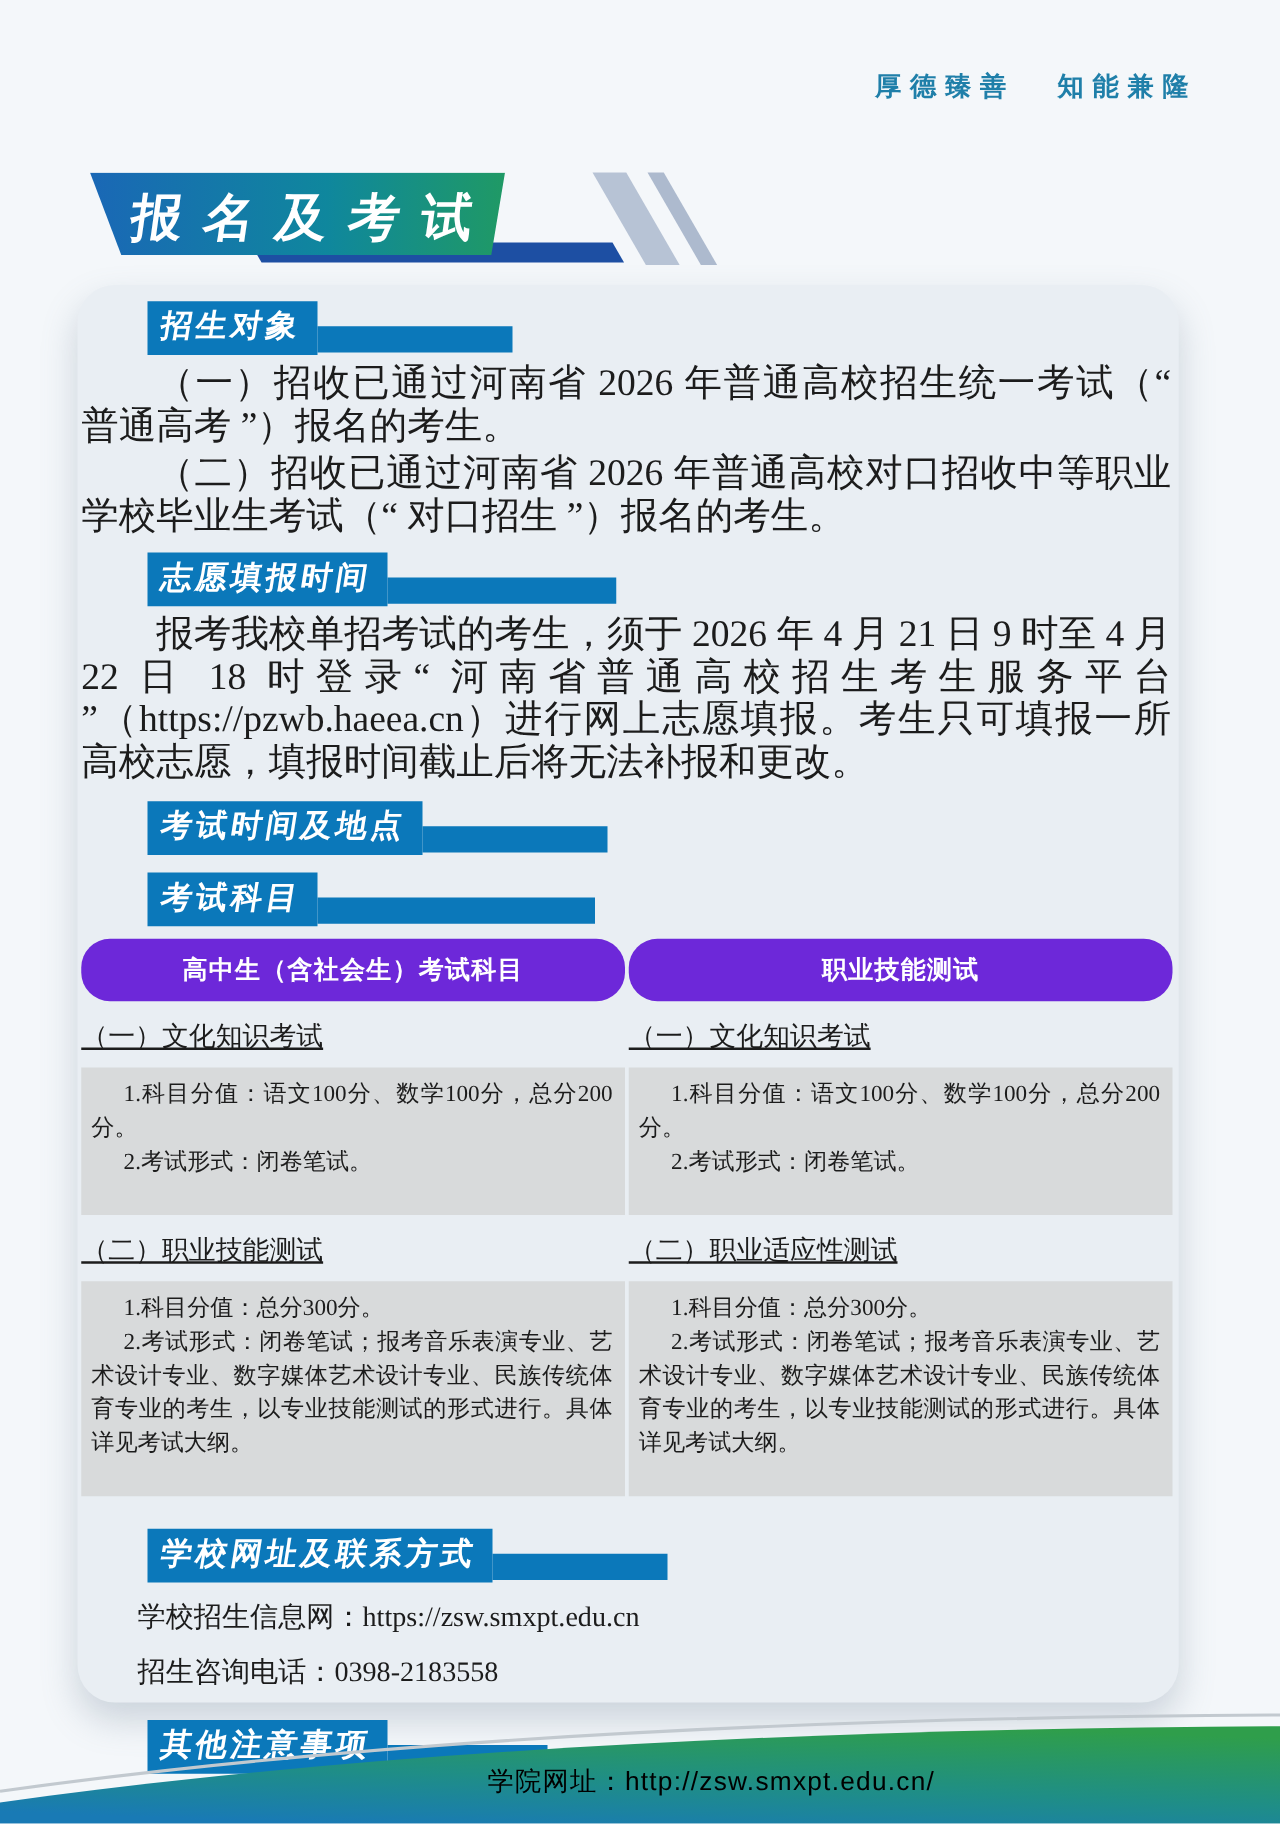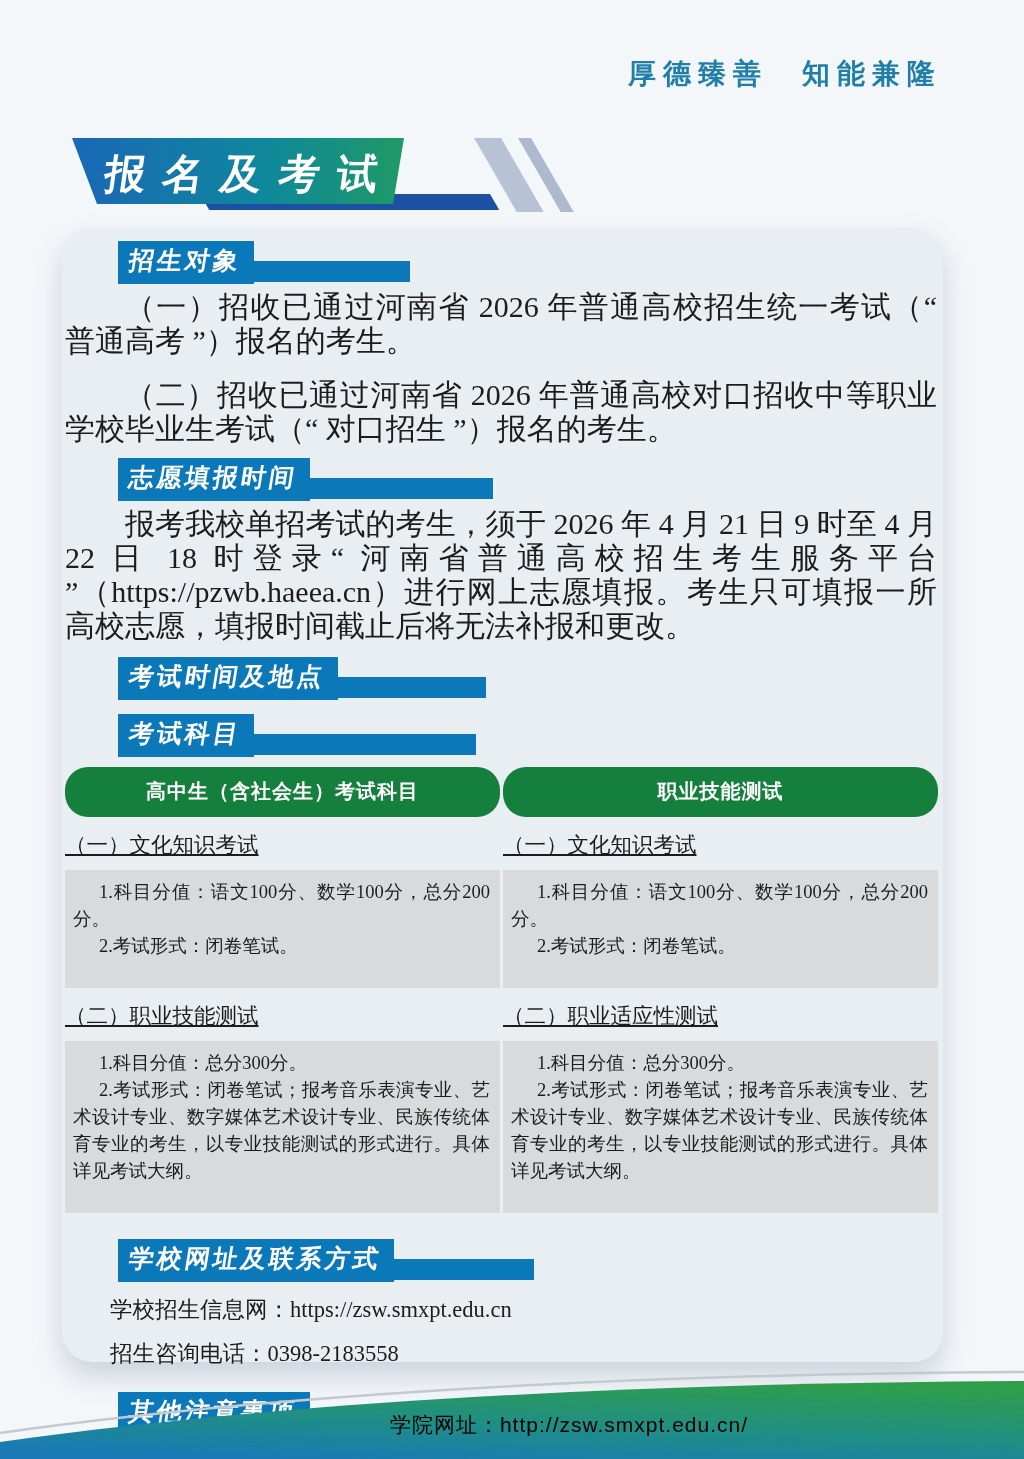--- a/index.html
+++ b/index.html
@@ -4,23 +4,23 @@
 <style>
   html,body{margin:0;padding:0;}
   body{
     width:1024px;height:1459px;position:relative;overflow:hidden;
     background:#f4f7fa;
     font-family:"Liberation Serif","DejaVu Serif",serif;
     color:#1c1c1c;
   }
   
   .motto{
-    position:absolute;top:55px;right:82px;
+    position:absolute;top:55px;right:66px;
     font-family:"DejaVu Serif",serif;font-weight:bold;
-    font-size:28px;letter-spacing:7px;color:#1f7fa9;
+    font-size:21px;letter-spacing:7px;color:#1f7fa9;
   }
   .motto .m2{margin-left:34px;}
   
   .banner{position:absolute;left:70px;top:138px;width:520px;height:76px;}
   .banner-underbar{
     position:absolute;left:130px;top:56px;width:290px;height:16px;
     background:#1d4fa3;transform:skewX(30deg);transform-origin:top left;z-index:1;
   }
   .banner-main{
     position:absolute;left:0;top:0;width:400px;height:66px;z-index:2;
@@ -57,21 +57,21 @@
   .sec-bar{background:#0b78ba;height:21px;margin-top:17px;transform:translateY(3px);}
   
   .sec-body{margin:4px 3px 0 1px;}
   .para{margin:8px 0 0;font-size:30px;line-height:34px;text-align:justify;text-indent:2em;}
   .line{margin:0;font-size:22.5px;line-height:44px;text-indent:2em;white-space:nowrap;}
   
   .exam-table{margin:12px 2px 0 1px;}
   .trow{display:flex;gap:3px;}
   .trow .cell{flex:1 1 0;}
   .t-head .cell{
-    background:#15803d;color:#fff;text-align:center;
+    background:#6d28d9;color:#fff;text-align:center;
     font-family:Liberation Mono, monospace;
     font-weight:bold;font-size:20px;padding:11px 0 12px;letter-spacing:1px;border-radius:23px;
   }
   .t-sub .cell{text-align:left;font-size:21.5px;padding:13px 0 11px;text-decoration:underline;}
   .t-gray .cell{
     background:#d8dadb;padding:9px 10px 28px 8px;
     font-size:18.5px;line-height:27px;
   }
   .t-gray p{margin:0;text-indent:1.4em;text-align:justify;}
   
@@ -102,21 +102,21 @@
 
 <div class="card">
   <div class="card-in">
 
     <div class="sec-head">
       <div class="sec-label"><span>招生对象</span></div>
       <div class="sec-bar" style="width:156px"></div>
     </div>
     <div class="sec-body">
       <p class="para">（一）招收已通过河南省 2026 年普通高校招生统一考试（“ 普通高考 ”）报名的考生。</p>
-      <p class="para" style="margin-top:20px">（二）招收已通过河南省 2026 年普通高校对口招收中等职业学校毕业生考试（“ 对口招生 ”）报名的考生。</p>
+      <p class="para" style="margin-top:4px">（二）招收已通过河南省 2026 年普通高校对口招收中等职业学校毕业生考试（“ 对口招生 ”）报名的考生。</p>
     </div>
 
     <div class="sec-head" style="margin-top:12px">
       <div class="sec-label"><span>志愿填报时间</span></div>
       <div class="sec-bar" style="width:183px"></div>
     </div>
     <div class="sec-body">
       <p class="para">报考我校单招考试的考生，须于 2026 年 4 月 21 日 9 时至 4 月 22 日 18 时登录“ 河南省普通高校招生考生服务平台 ”（https://pzwb.haeea.cn）进行网上志愿填报。考生只可填报一所高校志愿，填报时间截止后将无法补报和更改。</p>
     </div>
 

